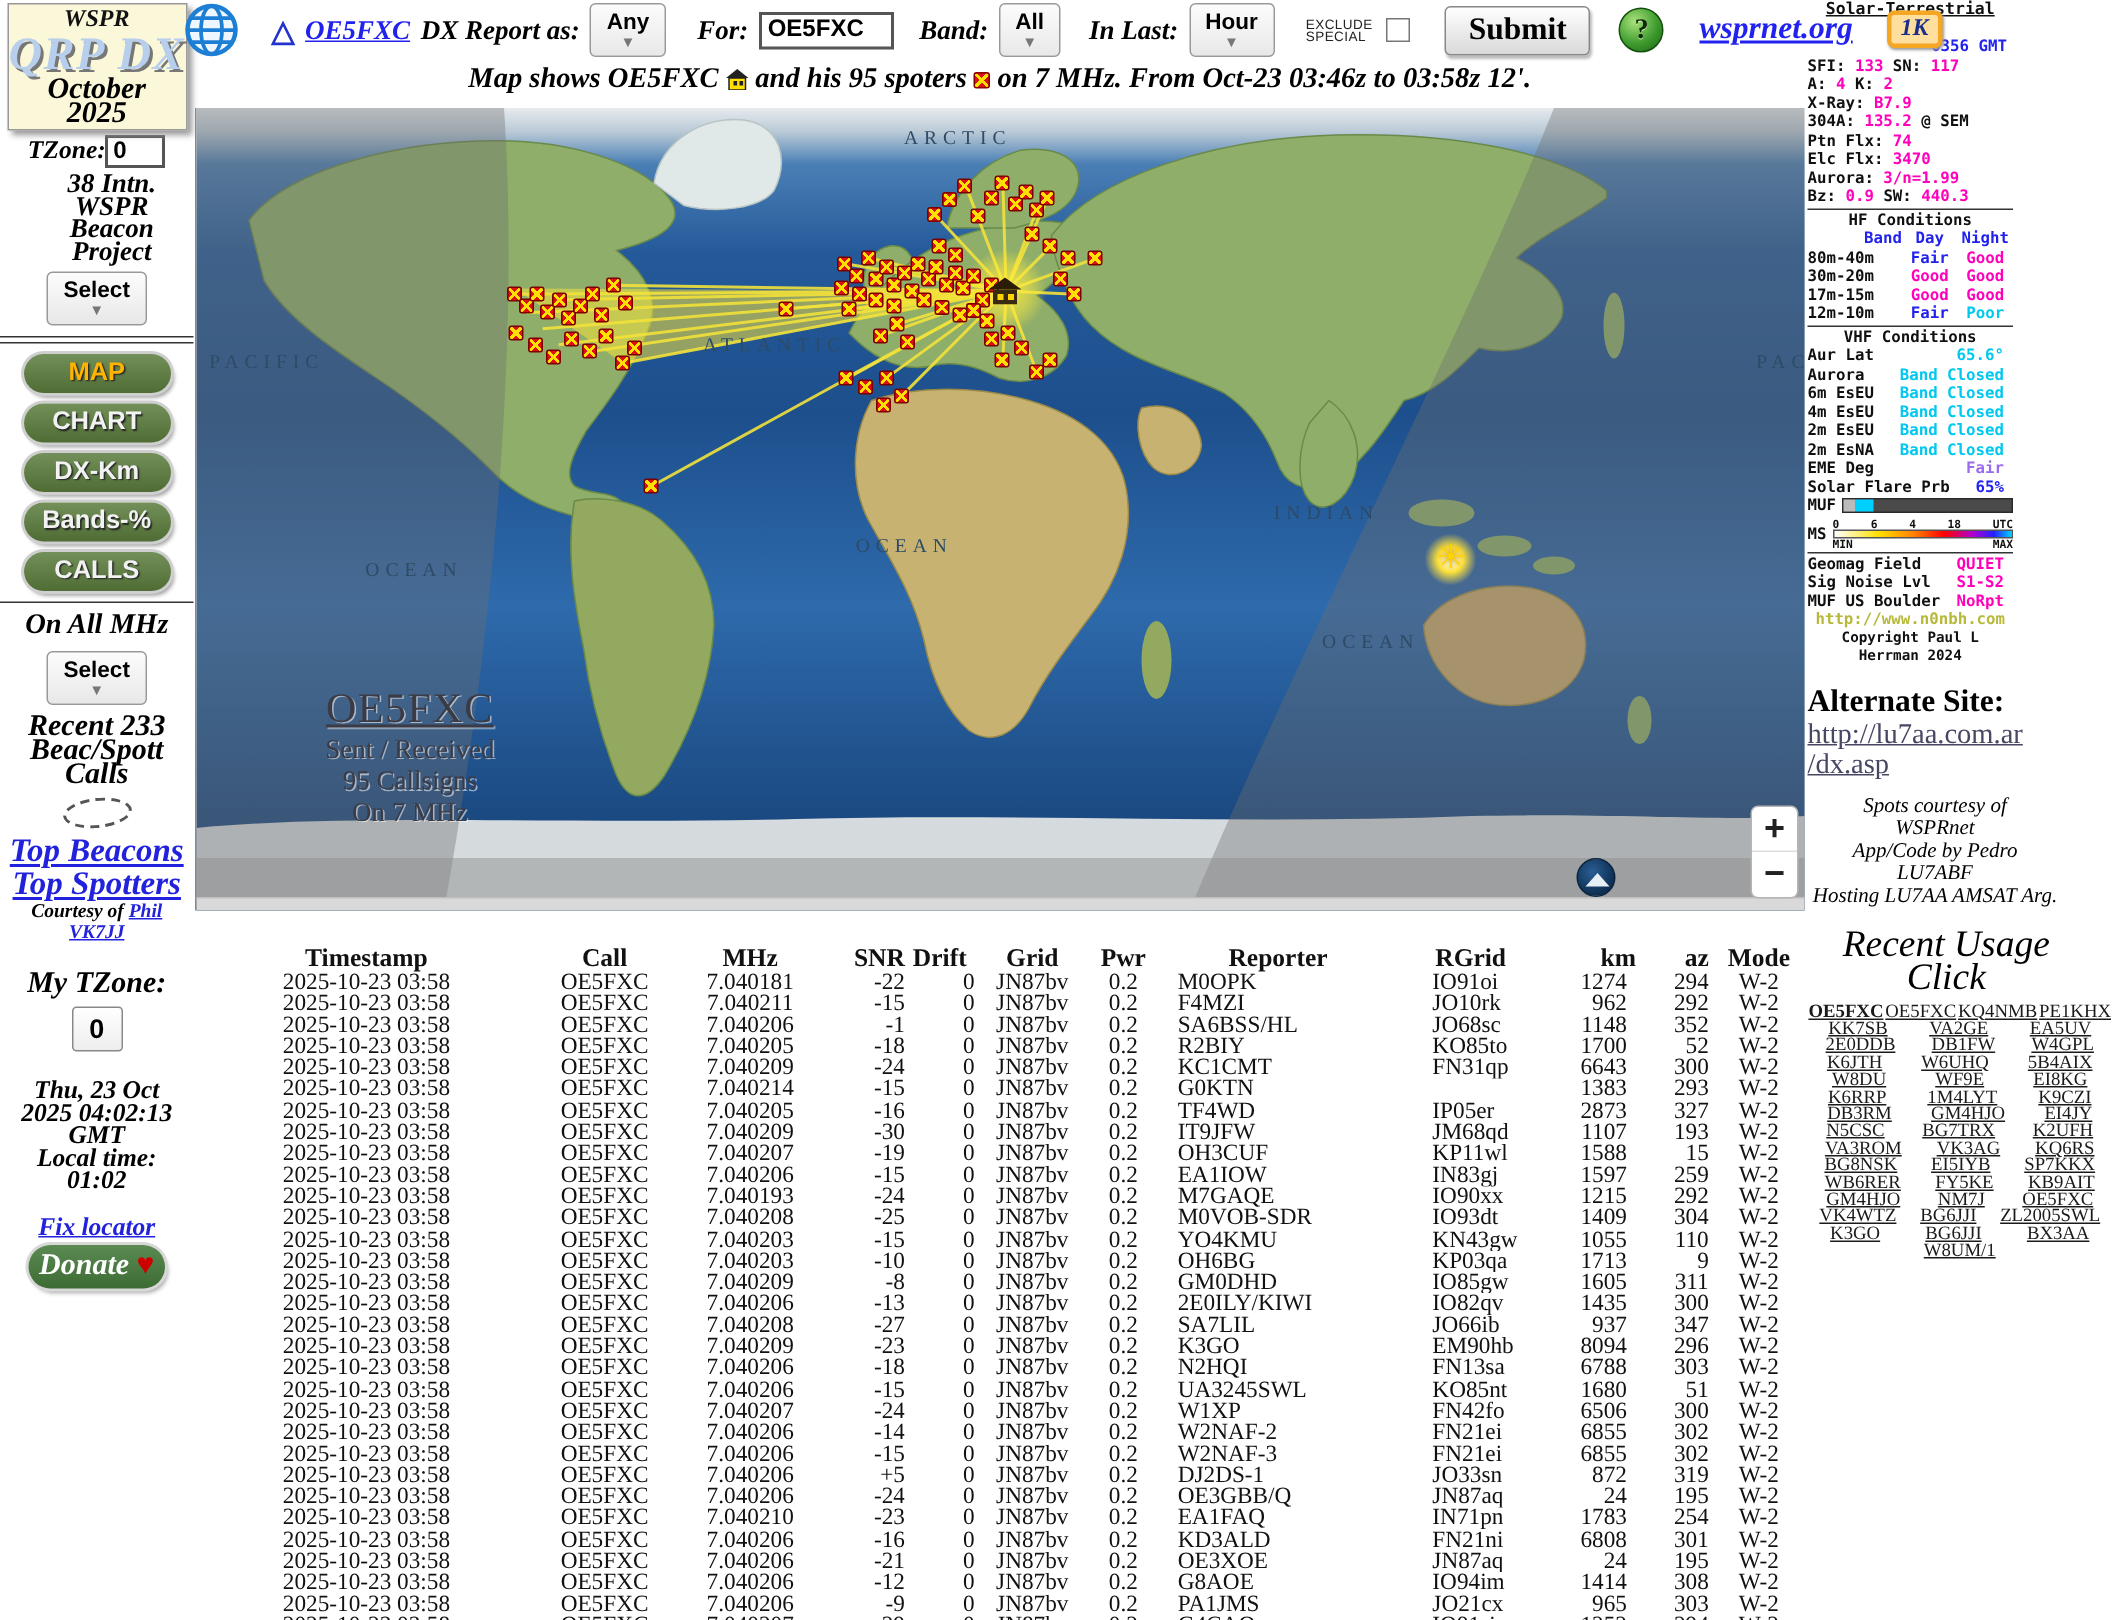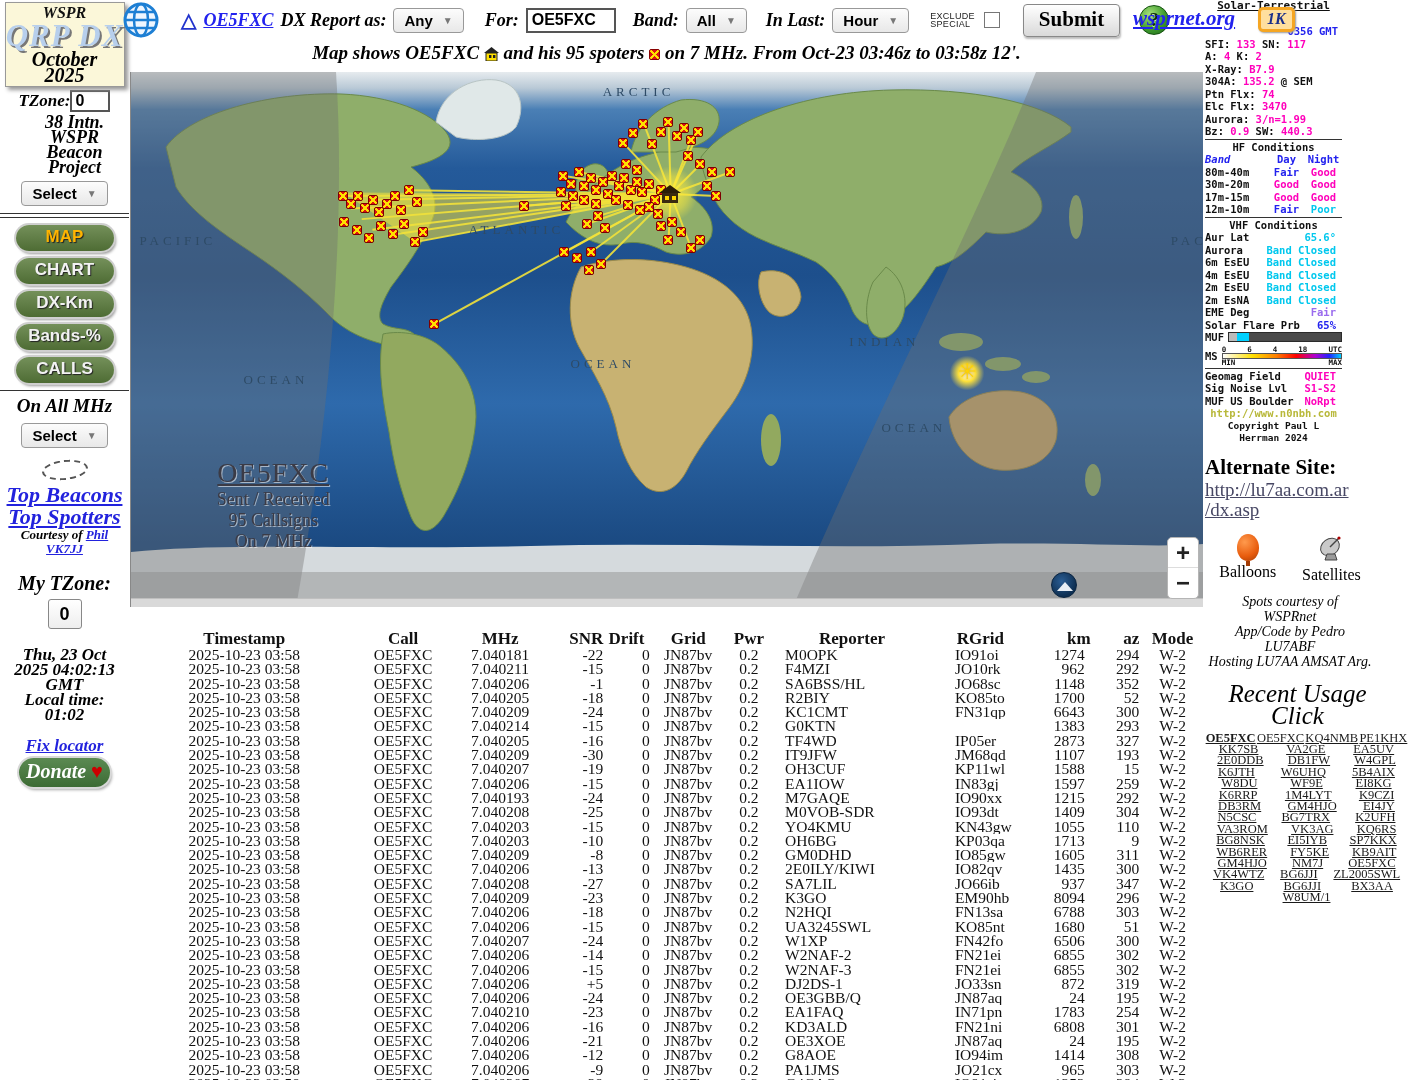--- a/index.html
+++ b/index.html
@@ -12,23 +12,23 @@
   #logoBox { position:relative; margin:2px auto 0; width:120px; background:#fbf7d9;
     border:1px solid #999; box-shadow:3px 3px 4px #999; padding:1px 0 2px; z-index:5; }
   .logo-wspr { font:bold italic 16px "Liberation Serif",serif; color:#111; }
   .logo-qrp  { font:bold italic 31px "Liberation Serif",serif; color:#b7cfec;
     text-shadow:2px 2px 0 #777; letter-spacing:1px; line-height:28px; }
   .logo-month{ font:bold italic 20px "Liberation Serif",serif; line-height:15px; margin-top:2px;}
   .logo-year { font:bold italic 20px "Liberation Serif",serif; line-height:17px; }
   .tz-row { margin-top:3px; font:bold italic 17px "Liberation Serif",serif; }
   .tz-row input { width:40px; height:22px; border:2px solid #555; font:bold 16px "Liberation Sans",sans-serif; padding-left:3px; }
   .proj { font:bold italic 18px "Liberation Serif",serif; line-height:15px; margin-top:3px;margin-left:20px; }
-  .selbtn { display:inline-flex; align-items:center; gap:10px; margin:6px auto 4px;
+  .selbtn { display:inline-flex; align-items:center; margin:6px auto 4px;
     padding:3px 10px; border:1px solid #999; border-radius:4px;
-    background:linear-gradient(#fcfcfc,#e8e8e8); font:bold 15px "Liberation Sans",sans-serif; }
+    background:linear-gradient(#fcfcfc,#e8e8e8); font:bold 15px "Liberation Sans",sans-serif;flex-direction:column; }
   .selbtn .car { color:#777; font-size:10px; }
   .hr { border-top:1px solid #333; margin:3px 0; }
   .stats { font:bold italic 18px "Liberation Serif",serif; line-height:16px; margin-top:2px; }
   .stats .blue { color:#2222dd; }
   a.bluelink { color:#2222dd; text-decoration:underline; }
   .navbtn { display:block; width:98px; margin:7px auto; padding:2px 0 4px;
     background:linear-gradient(#74905a,#4e6c34); border-radius:14px;
     box-shadow:0 0 0 2px #cfcfcf, 2px 3px 3px #9a9a9a;
     font:bold 17px "Liberation Sans",sans-serif; color:#f2f2f2; text-shadow:1px 1px 1px #222;
     cursor:pointer; }
@@ -190,20 +190,25 @@
       <div class="navbtn">CHART</div>
       <div class="navbtn">DX-Km</div>
       <div class="navbtn">Bands-%</div>
       <div class="navbtn">CALLS</div>
     </div>
   <div class="hr"></div>
   <div class="allmhz">On All MHz</div>
   <div class="selbtn">
     <span>Select</span>
     <span class="car">▼</span>
+  </div>
+  <div class="recent">
+    <div>Recent 233</div>
+    <div>Beac/Spott</div>
+    <div>Calls</div>
   </div>
   <div class="scribble"></div>
   <a class="toplink" href="#">Top Beacons</a>
   <a class="toplink" href="#">Top Spotters</a>
   <div class="courtesy">
     <span>Courtesy of</span>
     <a class="bluelink" href="#">Phil</a><br>
     <a class="bluelink" href="#">VK7JJ</a>
   </div>
   <div class="mytz">My TZone:</div>
@@ -927,21 +932,21 @@
         <div>X-Ray: <span class="v">B7.9</span></div>
         <div>304A: <span class="v">135.2</span> @ SEM</div>
         <div>Ptn Flx: <span class="v">74</span></div>
         <div>Elc Flx: <span class="v">3470</span></div>
         <div>Aurora: <span class="v">3/n=1.99</span></div>
         <div>Bz: <span class="v">0.9</span>  SW: <span class="v">440.3</span></div>
       </div>
     <div class="shr"></div>
     <div class="ctr">HF Conditions</div>
     <div id="hfGrid" class="hfgrid">
-        <div class="bl" style="text-align: left; font-style: italic;">Band</div>
+        <div class="bl" style="text-align: right;">Band</div>
         <div class="bl" style="text-align: center;">Day</div>
         <div class="bl" style="text-align: center;">Night</div>
         <div>80m-40m</div>
         <div class="bl" style="text-align: center;">Fair</div>
         <div class="v" style="text-align: center;">Good</div>
         <div>30m-20m</div>
         <div class="v" style="text-align: center;">Good</div>
         <div class="v" style="text-align: center;">Good</div>
         <div>17m-15m</div>
         <div class="v" style="text-align: center;">Good</div>
@@ -1027,35 +1032,20 @@
     <div class="ctr ol">http://www.n0nbh.com</div>
     <div class="ctr" style="font-size:9.5px">Copyright Paul L Herrman 2024</div>
   </div>
 
   <div id="altsite">
     <div class="t">Alternate Site:</div>
     <a href="#">http://lu7aa.com.ar</a>
     <a href="#">/dx.asp</a>
   </div>
 
-  <div id="icons2">
-    <div class="icocol">
-      <div class="balloon"></div>
-      <div>Balloons</div>
-    </div>
-    <div class="icocol">
-      <svg width="28" height="28" viewBox="0 0 28 28">
-        <ellipse cx="13" cy="13" rx="10" ry="8" transform="rotate(-35 13 13)" fill="#c9c9c9" stroke="#444"></ellipse>
-        <line x1="13" y1="13" x2="22" y2="4" stroke="#444" stroke-width="1.5"></line>
-        <circle cx="22" cy="4" r="1.6" fill="#a00"></circle>
-        <polygon points="10,20 18,20 20,26 8,26" fill="#9a9a9a" stroke="#444"></polygon>
-      </svg>
-      <div>Satellites</div>
-    </div>
-  </div>
 
   <div id="credits">
     <div>Spots courtesy of</div>
       <div>WSPRnet</div>
     <div>App/Code by Pedro</div>
       <div>LU7ABF</div>
     <div>Hosting LU7AA AMSAT Arg.</div>
   </div>
 
   <div id="ru-title">

